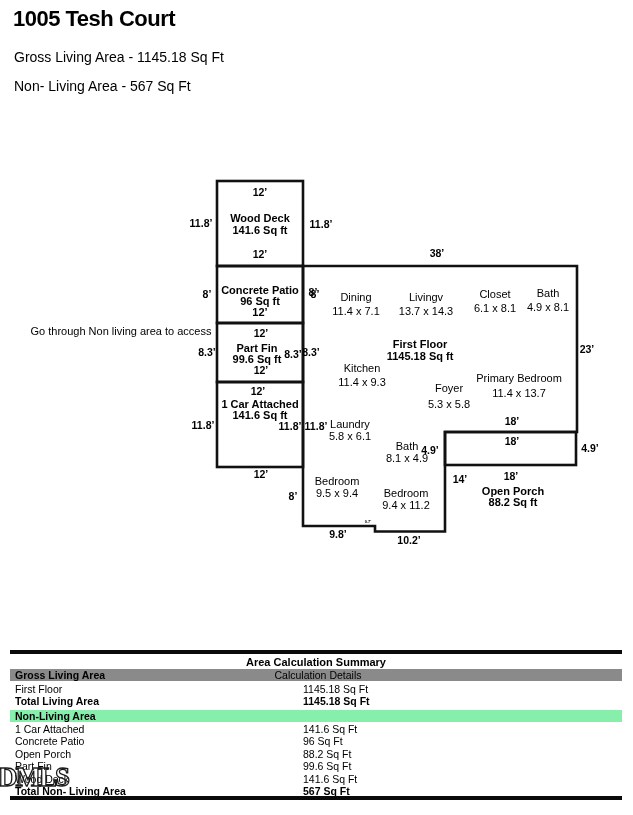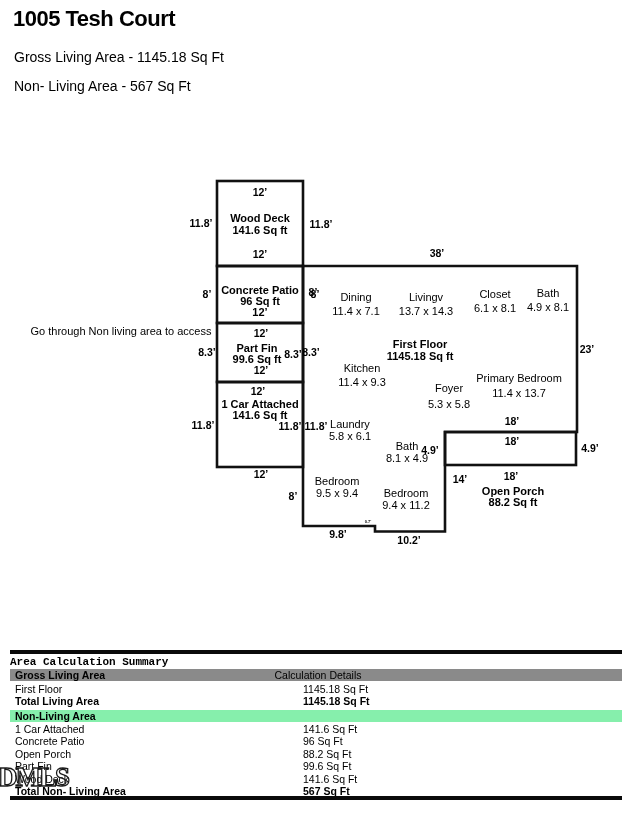--- a/index.html
+++ b/index.html
@@ -22,21 +22,21 @@
   .lh11{line-height:11px;} .lh12{line-height:12px;} .lh13{line-height:13.5px;}
   .lh15{line-height:15px;} .lh16{line-height:16px;}
   .tiny{font-size:4px;line-height:4px;}
   #access-note{position:absolute;left:121px;top:331px;transform:translate(-50%,-50%);
       font-size:11px;white-space:nowrap;}
 
   
   #summary{position:absolute;left:10px;top:650px;width:612px;font-size:10.5px;}
   .bar{position:absolute;left:0;width:612px;height:4px;background:#0a0a0a;}
   #bar-top{top:0;} #bar-bottom{top:146px;}
-  #tbl-title{position:absolute;top:6px;width:612px;text-align:left;font-weight:700;font-size:11px;font-family:Liberation Mono, monospace;}
+  #tbl-title{position:absolute;top:6px;width:612px;text-align:center;font-weight:700;font-size:11px;}
   .sect{position:absolute;left:0;width:612px;height:12px;line-height:12px;font-weight:700;}
   #sect-living{top:19px;} #sect-nonliving{top:60px;}
   .sect .sect-label{padding-left:5px;}
   #details-header{position:absolute;left:308px;top:0;transform:translateX(-50%);font-weight:400;}
   .trow{position:absolute;left:0;width:612px;height:12px;line-height:12px;}
   .trow .lbl{position:absolute;left:5px;white-space:nowrap;}
   .trow .val{position:absolute;left:293px;white-space:nowrap;}
   .trow.total{font-weight:700;}
   #lr0{top:33px;} #lr1{top:45px;}
   #nr0{top:73px;} #nr1{top:85.4px;} #nr2{top:97.8px;} #nr3{top:110.2px;} #nr4{top:122.6px;} #nr5{top:135px;}

